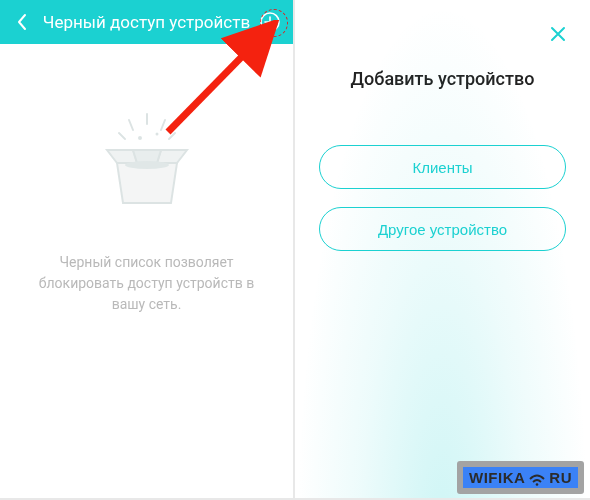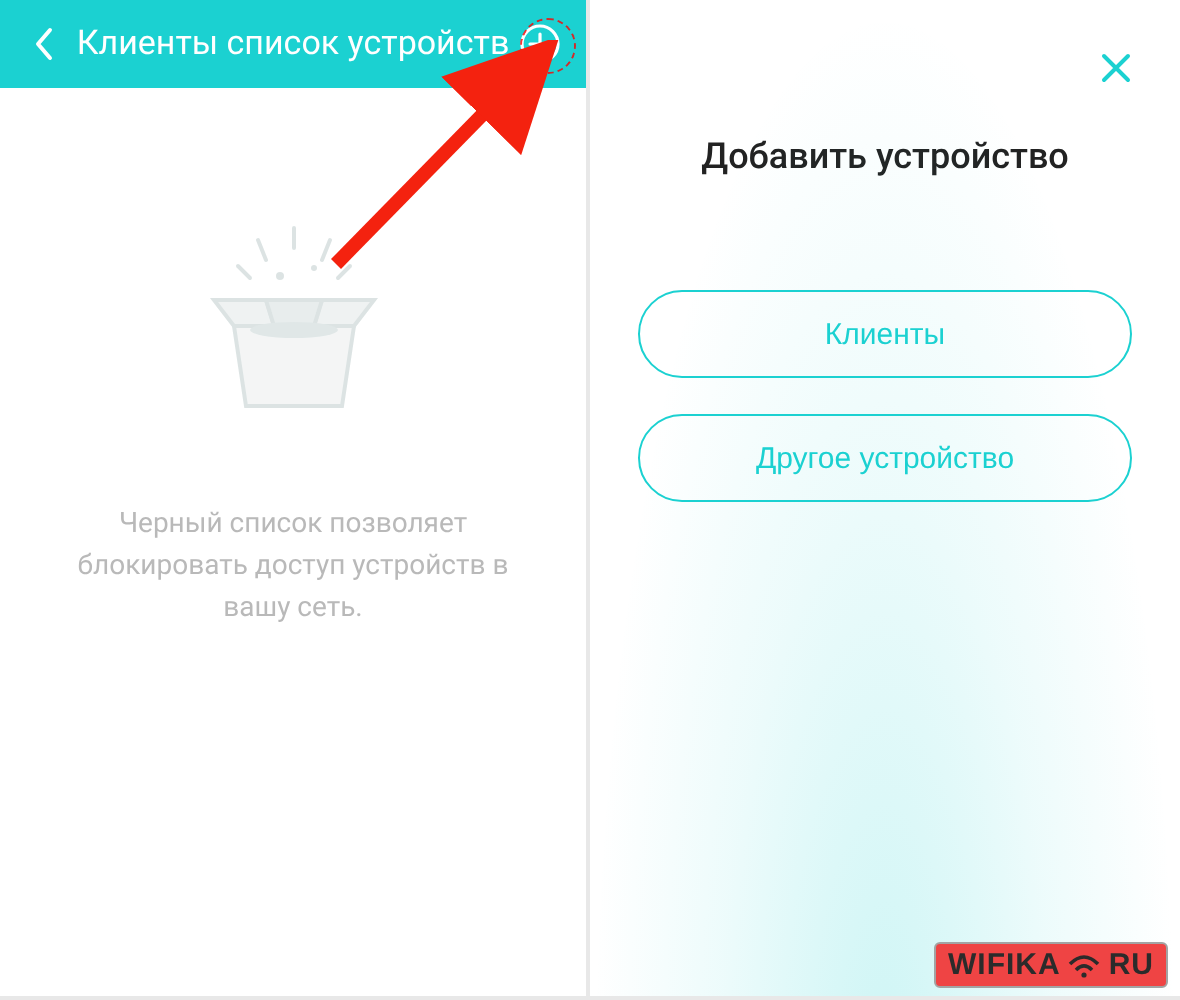--- a/index.html
+++ b/index.html
@@ -134,51 +134,51 @@
     font-size: 15px;
     cursor: pointer;
     width: 100%;
   }
 
   
   .watermark {
     position: absolute;
     right: 6px;
     bottom: 6px;
-    background: #ef4444;
-    border: 1px solid #a3a3a3;
+    background: #3b82f6;
+    border: 6px solid #a3a3a3;
     border-radius: 3px;
     padding: 2px 6px;
     font-family: Arial, sans-serif;
     font-weight: 700;
     font-size: 15px;
     letter-spacing: 0.5px;
     color: #2b2b2b;
     display: flex;
-    align-items: center;
+    align-items: flex-end;
     gap: 4px;
     text-transform: uppercase;
   }
   .watermark .wifi-icon {
     width: 16px; height: 12px;
   }
 </style>
 </head>
 <body>
 
 <div class="screens">
 
   <div class="screen">
     <div class="titlebar">
       <div class="back">
         <svg width="12" height="18" viewBox="0 0 12 18">
           <path d="M9 2 L3 9 L9 16" stroke="#fff" stroke-width="2" fill="none" stroke-linecap="round" stroke-linejoin="round"></path>
         </svg>
       </div>
-      <div class="title">Клиенты список устройств</div>
+      <div class="title">Черный доступ устройств</div>
       <div class="add">
         <svg width="22" height="22" viewBox="0 0 22 22">
           <circle cx="11" cy="11" r="9" stroke="#fff" stroke-width="1.6" fill="none"></circle>
           <path d="M11 6 V16 M6 11 H16" stroke="#fff" stroke-width="1.6" stroke-linecap="round"></path>
         </svg>
       </div>
     </div>
 
     <div class="add-highlight"></div>
 

